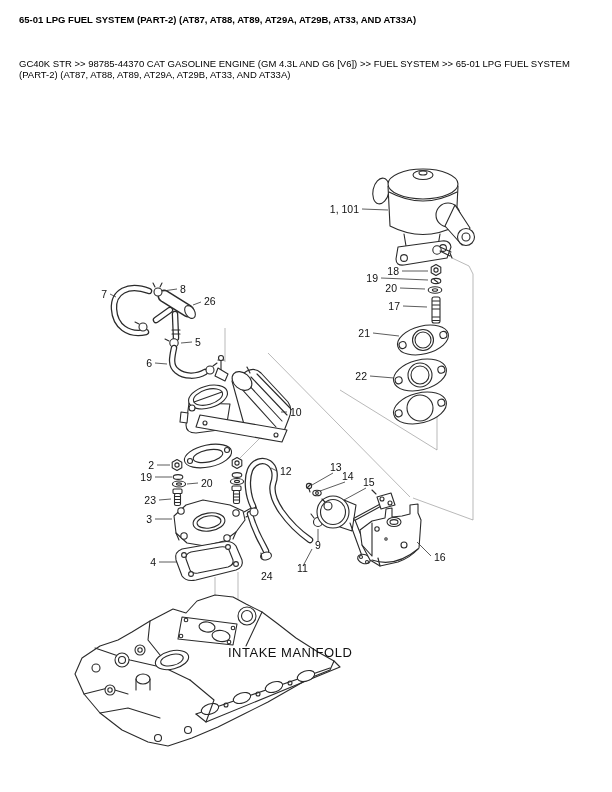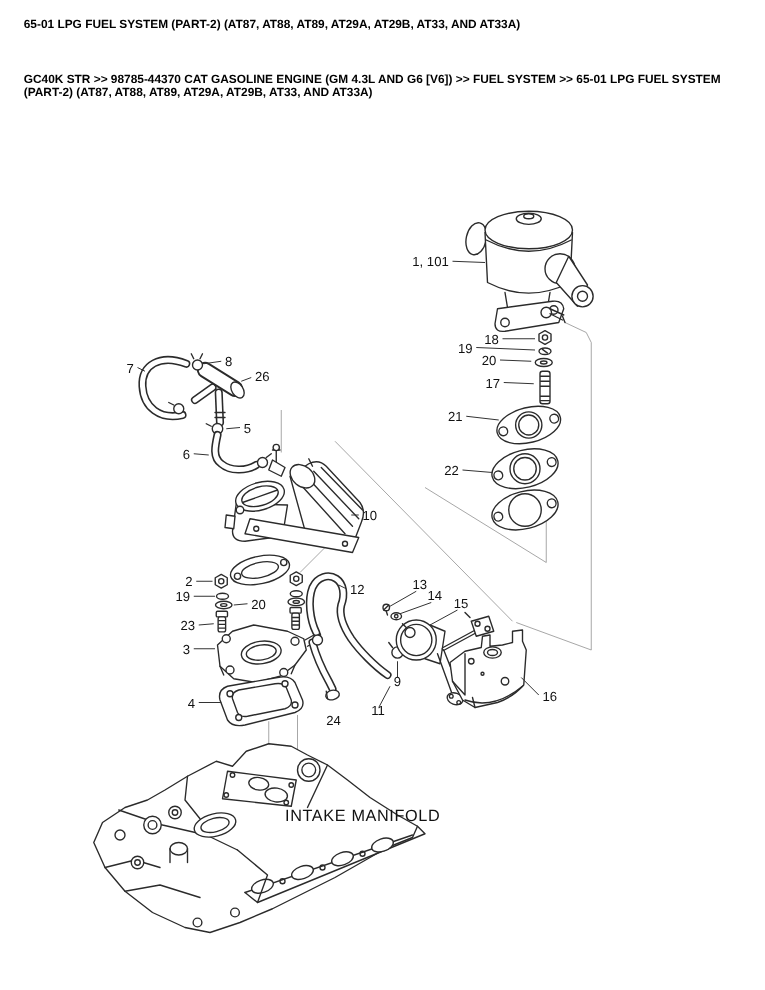--- a/index.html
+++ b/index.html
@@ -1,20 +1,20 @@
 <!DOCTYPE html>
 <html><head>
 <meta charset="utf-8">
 <style>
   html,body{margin:0;padding:0;background:#fff;}
   .page{position:relative;width:612px;height:792px;background:#fff;overflow:hidden;
         font-family:"Liberation Sans",sans-serif;}
   .hdr{position:absolute;left:19px;top:14px;width:578px;color:#000;}
   .hdr .title{font-size:9.5px;font-weight:bold;line-height:11.5px;margin-bottom:14px;}
-  .hdr .crumb{font-size:9.5px;font-weight:bold;line-height:11.5px;margin-top:32px;}
+  .hdr .crumb{font-size:9.5px;font-weight:normal;line-height:11.5px;margin-top:32px;}
   svg{position:absolute;left:0;top:0;}
   .ln{fill:none;stroke:#2b2b2b;stroke-width:1.1;stroke-linecap:round;stroke-linejoin:round;}
   .fw{fill:#ffffff;stroke:#2b2b2b;stroke-width:1.1;stroke-linejoin:round;}
   .thin{fill:none;stroke:#8a8a8a;stroke-width:0.6;}
   .leader{stroke:#333;stroke-width:0.8;}
   .hose-o{fill:none;stroke:#2b2b2b;stroke-width:6.5;stroke-linecap:round;}
   .hose-i{fill:none;stroke:#fff;stroke-width:4;stroke-linecap:round;}
   .rod-o{fill:none;stroke:#2b2b2b;stroke-width:3.4;stroke-linecap:round;}
   .rod-i{fill:none;stroke:#fff;stroke-width:1.2;stroke-linecap:round;}
   .callout{font:10.5px "Liberation Sans",sans-serif;fill:#111;}

